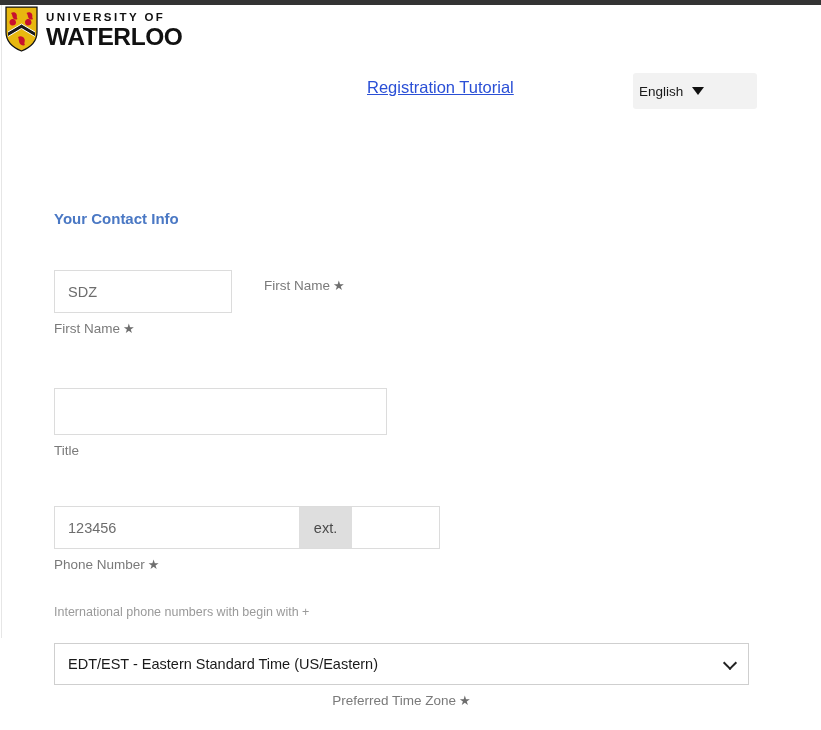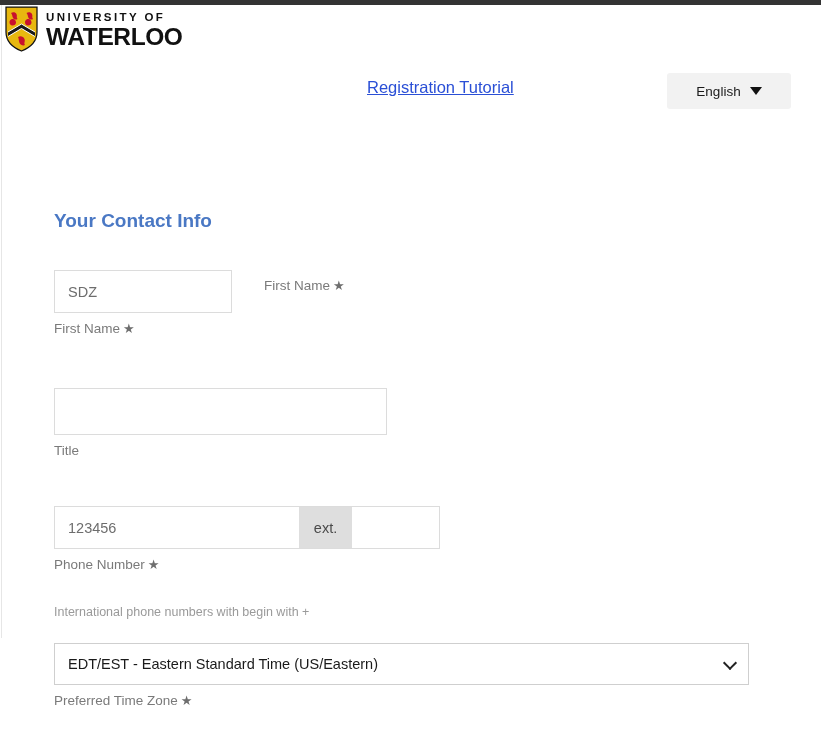--- a/index.html
+++ b/index.html
@@ -93,30 +93,29 @@
     position: absolute;
     left: 365px;
     top: 10px;
     font-size: 16.5px;
     color: #2a4fd6;
     text-decoration: underline;
     cursor: pointer;
   }
   .lang-button {
     position: absolute;
-    left: 665px;
+    left: 631px;
     top: 5px;
     width: 124px;
     height: 36px;
     background: #f2f2f2;
     border: none;
     border-radius: 3px;
     display: flex;
     align-items: center;
-    justify-content: center;
     gap: 9px;
     cursor: pointer;
     font-family: "Liberation Sans", sans-serif;
   }
   .lang-label {
     font-size: 13.5px;
     color: #1a1a1a;
   }
   .caret-down {
     width: 0; height: 0;
@@ -136,21 +135,21 @@
     font-weight: bold;
     line-height: 1.38;
     color: #111111;
   }
 
   
   .section-heading {
     position: absolute;
     top: 205px;
     left: 52px;
-    font-size: 19px;
+    font-size: 15px;
     font-weight: bold;
     color: #4a78c4;
   }
 
   
   .field {
     position: absolute;
   }
   .txt-input {
     box-sizing: border-box;
@@ -215,21 +214,21 @@
   }
   .hint-text {
     position: absolute;
     top: 600px;
     left: 52px;
     font-size: 12.5px;
     color: #9a9a9a;
   }
 
   
-  #field-tz { top: 638px; left: 52px; }
+  #field-tz { top: 638px; left: 52px; text-align: center; }
   .select-box {
     position: relative;
     width: 695px;
     height: 42px;
     box-sizing: border-box;
     border: 1px solid #cfcfcf;
     background: #ffffff;
     display: flex;
     align-items: center;
     padding: 0 13px;

